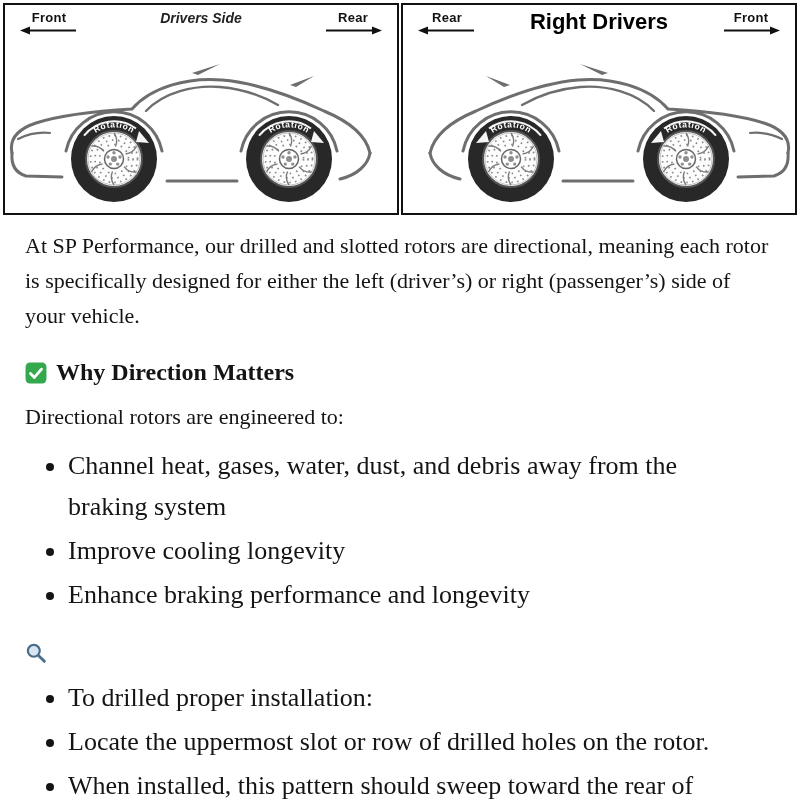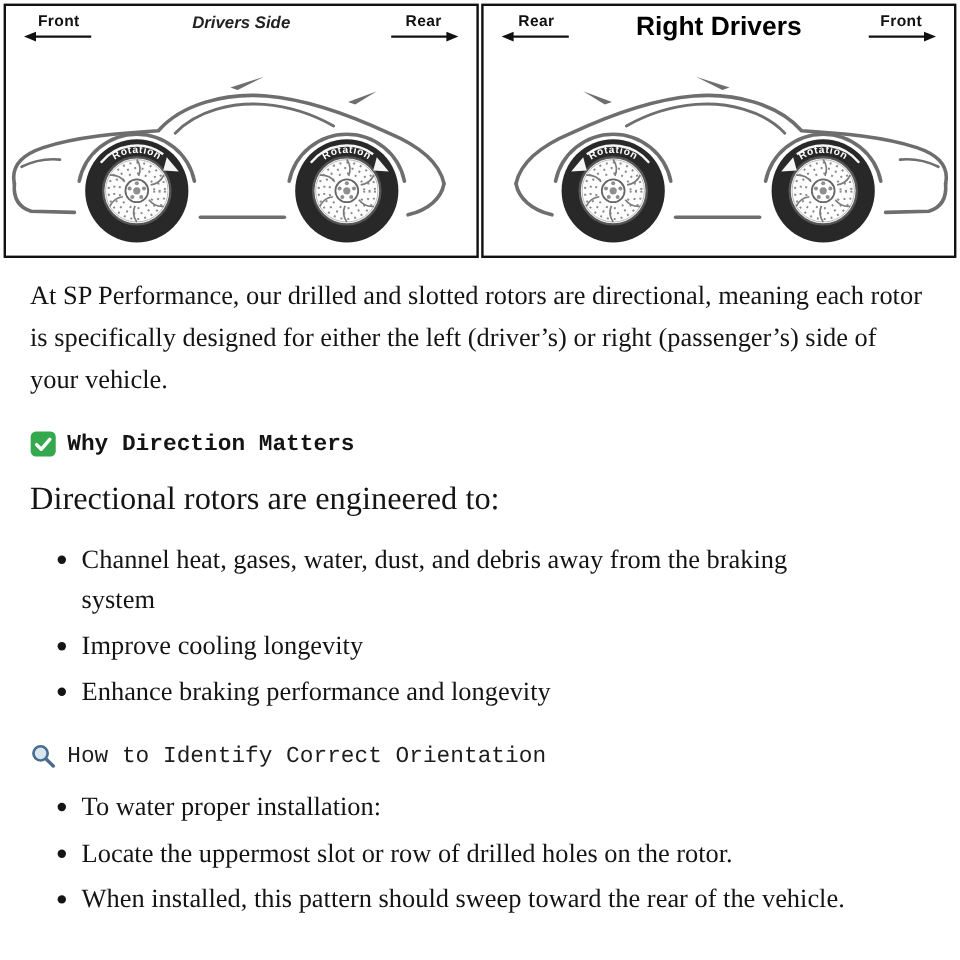--- a/index.html
+++ b/index.html
@@ -28,26 +28,26 @@
   .panel-sub { font-family:"Liberation Sans", sans-serif; font-weight:bold; font-style:italic; font-size:14px; color:#222; }
   .car-svg { position:absolute; left:0; bottom:2px; width:100%; height:152px; display:block; z-index:1; }
   .rot-text {
     font-family:"Liberation Sans", sans-serif; font-size:8.5px; font-weight:bold;
     fill:#ffffff; text-anchor:middle; letter-spacing:.6px;
   }
 
   
   .content { padding:14px 30px 0 25px; }
   .para { font-size:22px; line-height:1.58; margin:0 0 10px 0; }
-  .heading { display:flex; align-items:center; gap:9px; margin:26px 0 14px 0; font-size:19px;font-family:Liberation Mono, monospace; }
+  .heading { display:flex; align-items:center; gap:9px; margin:26px 0 14px 0; font-size:24px; }
   .heading.bold { font-weight:bold; }
   .heading.regular { font-weight:normal; color:#1d1d1d; }
-  .lead { font-size:27px; line-height:1.55; margin:0 0 10px 0; }
+  .lead { font-size:22px; line-height:1.55; margin:0 0 10px 0; }
   ul.bullets { margin:12px 0 16px 0; padding-left:43px; padding-right:48px; }
-  ul.bullets li { font-size:22px; line-height:1.55; margin:4px 0; }
+  ul.bullets li { font-size:26px; line-height:1.55; margin:4px 0; }
   .icon-box { width:22px; height:22px; display:inline-flex; flex:0 0 auto; }
   .icon-box svg { width:100%; height:100%; display:block; }
 </style>
 </head>
 <body>
 
 <svg width="0" height="0" style="position:absolute" aria-hidden="true">
   <defs>
     <g id="car-body" stroke="#6e6e6e" stroke-width="3" fill="none" stroke-linecap="round">
 
@@ -203,22 +203,21 @@
     <li>Enhance braking performance and longevity</li>
   </ul>
 
   <h2 class="heading regular">
     <span class="icon-box">
       <svg viewBox="0 0 20 20">
         <circle cx="8" cy="8" r="5.4" fill="#d9e6f2" stroke-width="2" stroke="#4a6d8c"></circle>
         <line x1="12.4" y1="12.4" x2="17.6" y2="17.6" stroke-width="2.6" stroke-linecap="round" stroke="#4a6d8c"></line>
       </svg>
     </span>
-    <span>How to Identify Correct Orientation</span>
   </h2>
 
   <ul class="bullets">
-    <li>To water proper installation:</li>
+    <li>To drilled proper installation:</li>
     <li>Locate the uppermost slot or row of drilled holes on the rotor.</li>
     <li>When installed, this pattern should sweep toward the rear of the vehicle.</li>
   </ul>
 
 </main>
 
 </body></html>

